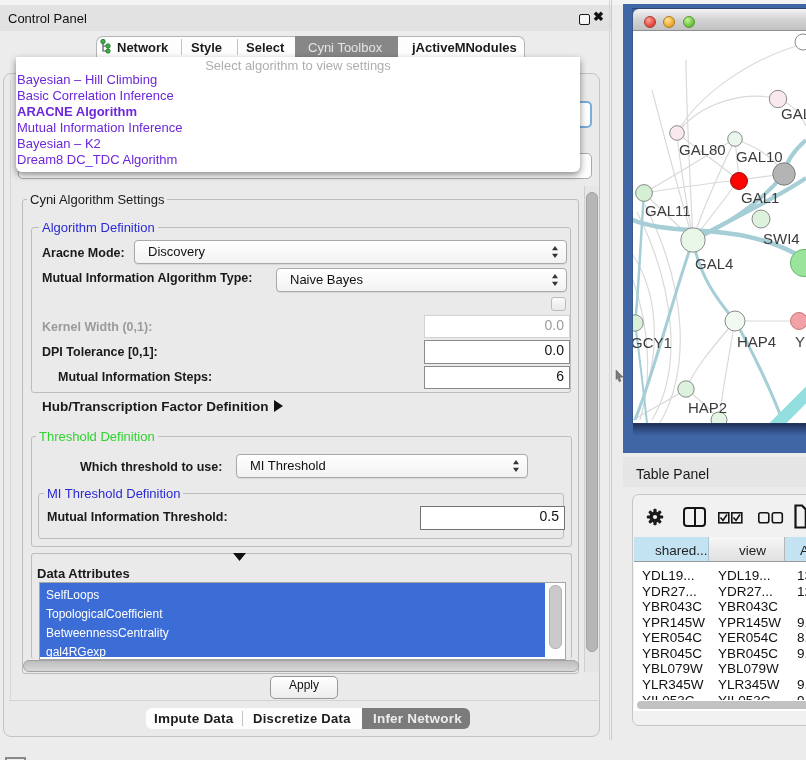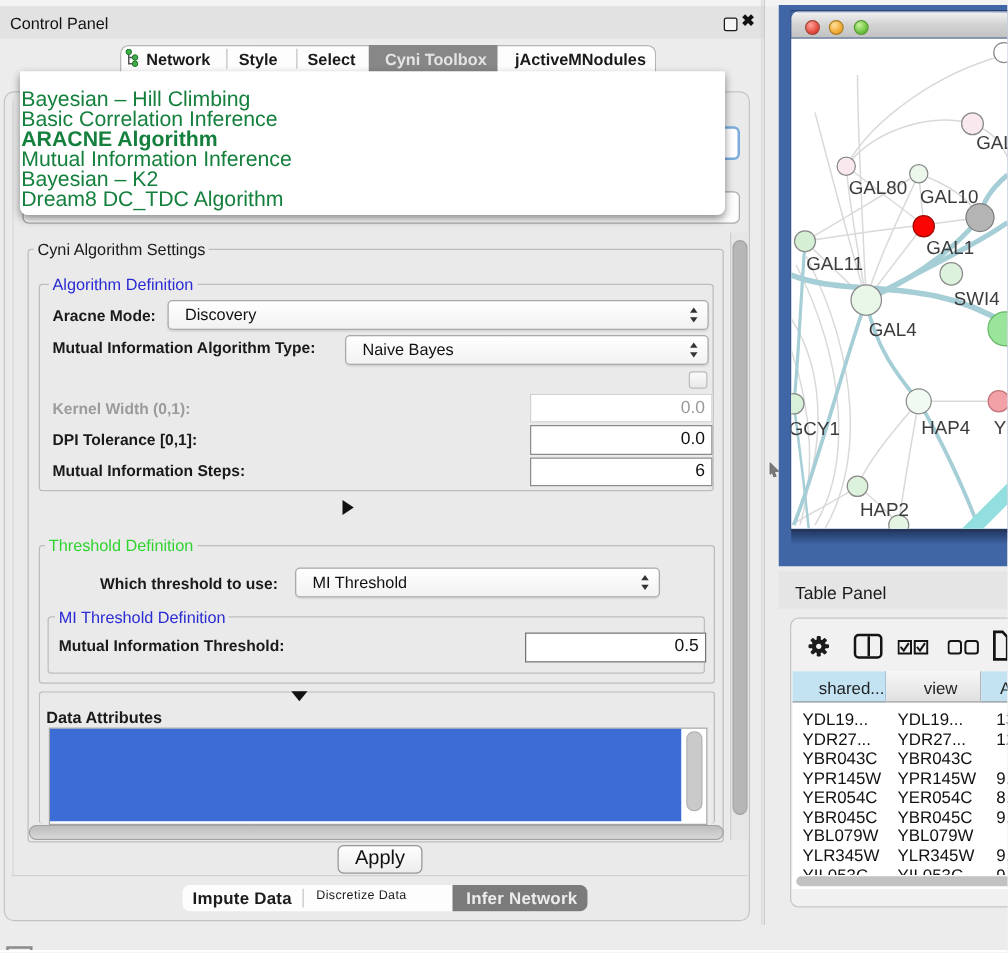--- a/index.html
+++ b/index.html
@@ -33,21 +33,21 @@
 <div class="abs" style="left:295px;top:36px;width:103px;height:22px;background:#878787"></div>
 <svg class="abs" style="left:100px;top:39px" width="14" height="15" viewBox="0 0 14 15">
  <path d="M3 3 L3 12 L7 12 M3 7 L7 7" stroke="#555" stroke-width="1.2" fill="none"></path>
  <circle cx="3" cy="2.5" r="2.2" fill="#3fae49" stroke="#1c7325" stroke-width="0.8"></circle>
  <circle cx="8" cy="7" r="2.2" fill="#3fae49" stroke="#1c7325" stroke-width="0.8"></circle>
  <circle cx="8" cy="12" r="2.2" fill="#3fae49" stroke="#1c7325" stroke-width="0.8"></circle>
 </svg>
 <div class="abs" style="left:117px;top:40px;font-size:13px;font-weight:bold;color:#1a1a1a">Network</div>
 <div class="abs" style="left:191px;top:40px;font-size:13px;font-weight:bold;color:#1a1a1a">Style</div>
 <div class="abs" style="left:246px;top:40px;font-size:13px;font-weight:bold;color:#1a1a1a">Select</div>
-<div class="abs" style="left:308px;top:40px;font-size:13px;font-weight:bold;color:#e4e4e4">Cyni Toolbox</div>
+<div class="abs" style="left:308px;top:40px;font-size:13px;font-weight:normal;color:#e4e4e4">Cyni Toolbox</div>
 <div class="abs" style="left:412px;top:40px;font-size:13px;font-weight:bold;color:#1a1a1a">jActiveMNodules</div>
 
 <div class="abs" style="left:28px;top:101px;width:560px;height:23px;border:2px solid #7aadde;border-radius:5px;background:#fff"></div>
 <div class="abs" style="left:18px;top:153px;width:572px;height:24px;border:1px solid #a9a9a9;border-radius:5px;background:#fdfdfd"></div>
 
 <div class="abs" style="left:584px;top:186px;width:14px;height:486px;background:#e6e6e6;border-left:1px solid #cfcfcf"></div>
 <div class="abs" style="left:586px;top:192px;width:10px;height:458px;background:#b6b6b6;border:1px solid #a3a3a3;border-radius:6px"></div>
 
 <div class="grp" style="left:22px;top:199px;width:555px;height:473px"></div>
 <div class="gt" style="left:27px;top:192px;color:#1a1a1a">Cyni Algorithm Settings</div>
@@ -74,23 +74,24 @@
     </div>
 
 <div class="abs" style="left:551px;top:297px;width:13px;height:12px;background:linear-gradient(#fbfbfb,#e8e8e8);border:1px solid #bcbcbc;border-radius:3px"></div>
 
 <div class="lbl dis abs" style="left:42px;top:320px">Kernel Width (0,1):</div>
 <div class="fld" style="left:424px;top:315px;width:139px;height:20px;border:1px solid #d2d2d2;color:#9b9b9b;padding:1px 5px 0 0">0.0</div>
 
 <div class="lbl abs" style="left:42px;top:345px">DPI Tolerance [0,1]:</div>
 <div class="fld" style="left:424px;top:340px;width:139px;height:21px;border:1px solid #8b8b8b;color:#111;padding:1px 5px 0 0">0.0</div>
 
-<div class="lbl abs" style="left:42px;top:370px">Mutual Information Steps:</div>
+<div class="lbl abs" style="left:58px;top:370px">Mutual Information Steps:</div>
 <div class="fld" style="left:424px;top:366px;width:139px;height:20px;border:1px solid #8b8b8b;color:#111;padding:1px 5px 0 0">6</div>
 
+<div class="abs" style="left:42px;top:399px;font-size:13.5px;font-weight:bold;color:#1a1a1a">Hub/Transcription Factor Definition</div>
 <svg class="abs" style="left:272px;top:399px" width="12" height="14" viewBox="0 0 12 14">
       <path d="M2 1 L11 7 L2 13 Z" fill="#111"></path>
     </svg>
 
 <div class="grp" style="left:31px;top:436px;width:539px;height:109px"></div>
 <div class="gt" style="left:36px;top:429px;color:#2fd42f">Threshold Definition</div>
 
 <div class="lbl abs" style="left:80px;top:460px">Which threshold to use:</div>
 <div class="combo" style="left:236px;top:454px;width:290px;height:22px">
       <span class="tx">MI Threshold</span>
@@ -108,39 +109,41 @@
 
 <div class="grp" style="left:31px;top:553px;width:539px;height:105px;border-bottom:none"></div>
 <svg class="abs" style="left:232px;top:551px" width="15" height="11" viewBox="0 0 15 11">
       <path d="M1 2 L14 2 L7.5 10 Z" fill="#111"></path>
     </svg>
 
 <div class="abs lbl" style="left:37px;top:566px;font-size:13px">Data Attributes</div>
 
 <div class="abs" style="left:39px;top:582px;width:525px;height:76px;border:1px solid #a6a6a6;background:#fff"></div>
 <div class="abs" style="left:40px;top:583px;width:505px;height:74px;background:#3c6cd6"></div>
+<div class="abs" style="left:46px;top:586px;font-size:12px;color:#fff;line-height:19px">SelfLoops<br>TopologicalCoefficient<br>BetweennessCentrality<br>gal4RGexp</div>
 <div class="abs" style="left:549px;top:585px;width:11px;height:62px;background:#cacaca;border:1px solid #b2b2b2;border-radius:6px"></div>
 
 <div class="abs" style="left:23px;top:660px;width:554px;height:10px;background:linear-gradient(#bdbdbd,#d8d8d8);border:1px solid #a2a2a2;border-radius:6px"></div>
 
-<div class="abs" style="left:270px;top:676px;width:66px;height:20px;background:linear-gradient(#ffffff,#ececec);border:1px solid #979797;border-radius:5px;text-align:center;font-size:16px;font-weight:500;color:#111;padding-top:1px">Apply</div>
+<div class="abs" style="left:270px;top:676px;width:66px;height:20px;background:linear-gradient(#ffffff,#ececec);border:1px solid #979797;border-radius:5px;text-align:center;font-size:12px;font-weight:500;color:#111;padding-top:1px">Apply</div>
 
 <div class="abs" style="left:9px;top:700px;width:589px;height:1px;background:#d2d2d2"></div>
 
 <div class="abs" style="left:146px;top:708px;width:324px;height:21px;background:#fdfdfd;border-radius:6px"></div>
 <div class="abs" style="left:242px;top:711px;width:1px;height:15px;background:#c4c4c4"></div>
 <div class="abs" style="left:362px;top:708px;width:108px;height:21px;background:#7b7b7b;border-radius:0 6px 6px 0"></div>
 <div class="abs" style="left:154px;top:711px;font-size:13.5px;font-weight:bold;color:#1c1c1c;letter-spacing:0.2px">Impute Data</div>
-<div class="abs" style="left:253px;top:711px;font-size:10px;font-weight:normal;color:#1c1c1c;letter-spacing:0.3px">Discretize Data</div>
+<div class="abs" style="left:253px;top:711px;font-size:13px;font-weight:bold;color:#1c1c1c;letter-spacing:0.3px">Discretize Data</div>
 <div class="abs" style="left:373px;top:711px;font-size:13.5px;font-weight:bold;color:#ececec;letter-spacing:0.2px">Infer Network</div>
 
 <div class="abs" style="left:5px;top:757px;width:17px;height:10px;border:2px solid #8a8a8a;background:#eee"></div>
 
 <div class="abs" style="left:16px;top:57px;width:564px;height:115px;background:#fff;border-radius:0 0 6px 6px;box-shadow:0 3px 7px rgba(0,0,0,0.45);"></div>
-<div class="abs" style="left:17px;top:72px;font-size:17px;color:#15803d;line-height:16px">Bayesian – Hill Climbing<br>Basic Correlation Inference<br><b>ARACNE Algorithm</b><br>Mutual Information Inference<br>Bayesian – K2<br>Dream8 DC_TDC Algorithm</div>
+<div class="abs" style="left:16px;top:58px;width:564px;text-align:center;font-size:13px;color:#aeaeae">Select algorithm to view settings</div>
+<div class="abs" style="left:17px;top:72px;font-size:13px;color:#6d28d9;line-height:16px">Bayesian – Hill Climbing<br>Basic Correlation Inference<br><b>ARACNE Algorithm</b><br>Mutual Information Inference<br>Bayesian – K2<br>Dream8 DC_TDC Algorithm</div>
 
 <div class="abs" style="left:623px;top:4px;width:183px;height:449px;background:#4066a6"></div>
 <div class="abs" style="left:633px;top:423px;width:173px;height:3px;background:#24365c"></div>
 <div class="abs" style="left:633px;top:426px;width:173px;height:10px;background:linear-gradient(rgba(16,28,58,0.55),rgba(16,28,58,0))"></div>
 
 <div class="abs" style="left:632px;top:8px;width:174px;height:1px;background:#2f4570"></div>
 <div class="abs" style="left:632px;top:8px;width:1px;height:416px;background:#35497078"></div>
 <div class="abs" style="left:633px;top:9px;width:173px;height:20px;background:linear-gradient(#f0f0f0,#d2d2d2 50%,#c2c2c2);border-top:1px solid #f8f8f8;border-bottom:1px solid #8f8f8f;border-radius:6px 0 0 0"></div>
 <div class="abs" style="left:644px;top:16px;width:10px;height:10px;border-radius:50%;background:radial-gradient(circle at 35% 30%,#ffa39a,#e4473c 65%,#c3352b);border:1px solid #a53c31"></div>
 <div class="abs" style="left:663px;top:16px;width:10px;height:10px;border-radius:50%;background:radial-gradient(circle at 35% 30%,#ffe09a,#f0a930 65%,#cf8c1f);border:1px solid #ad7d1e"></div>

